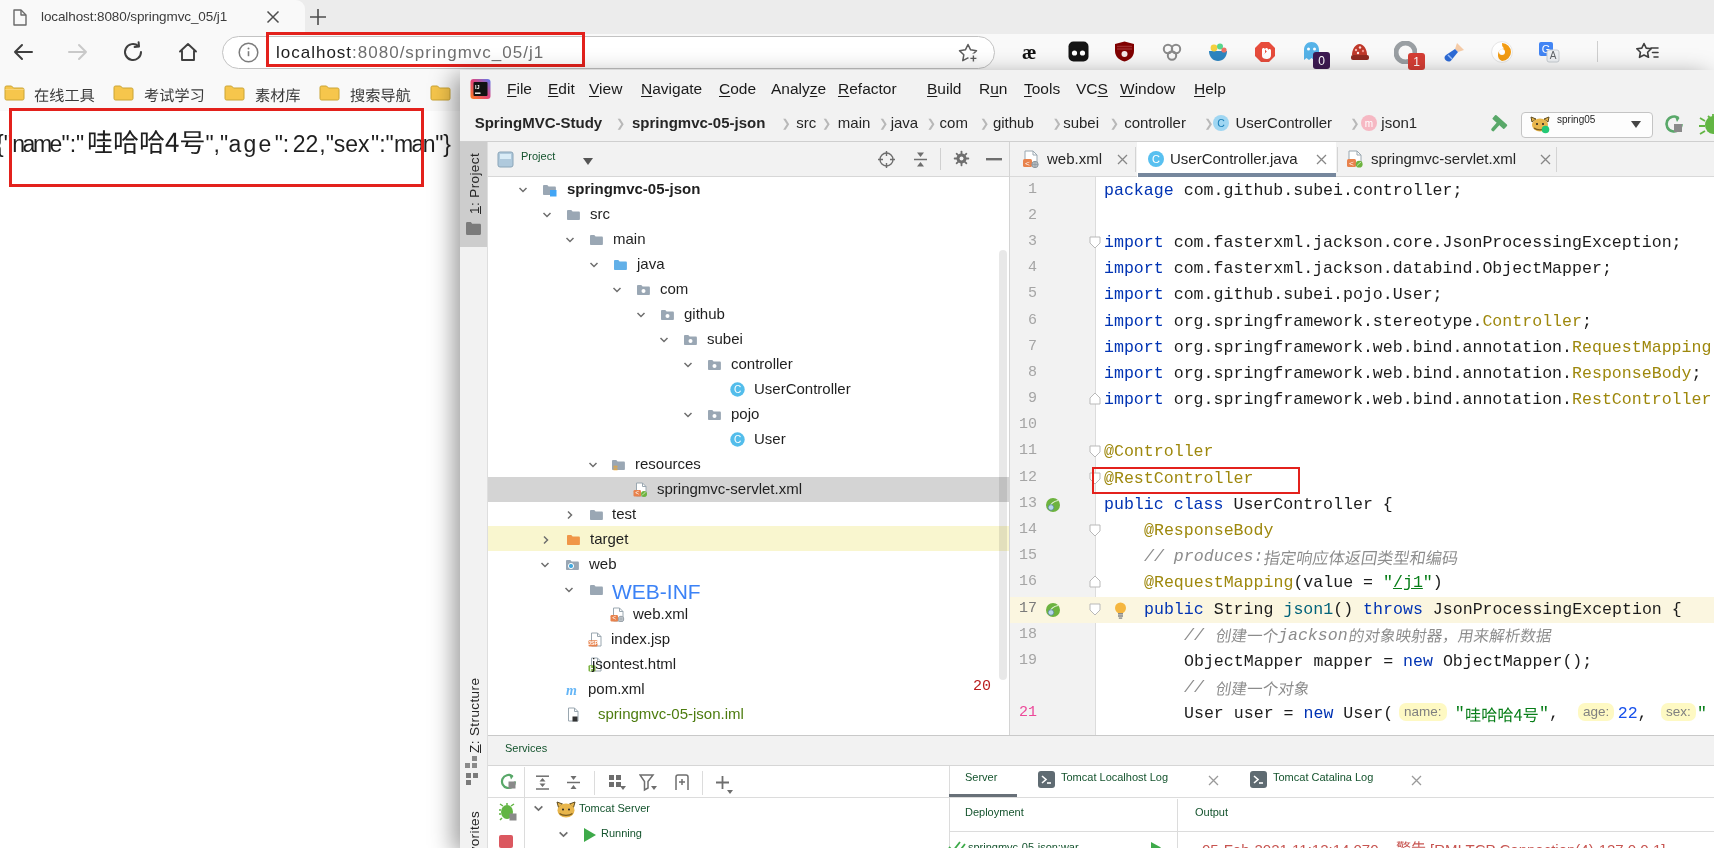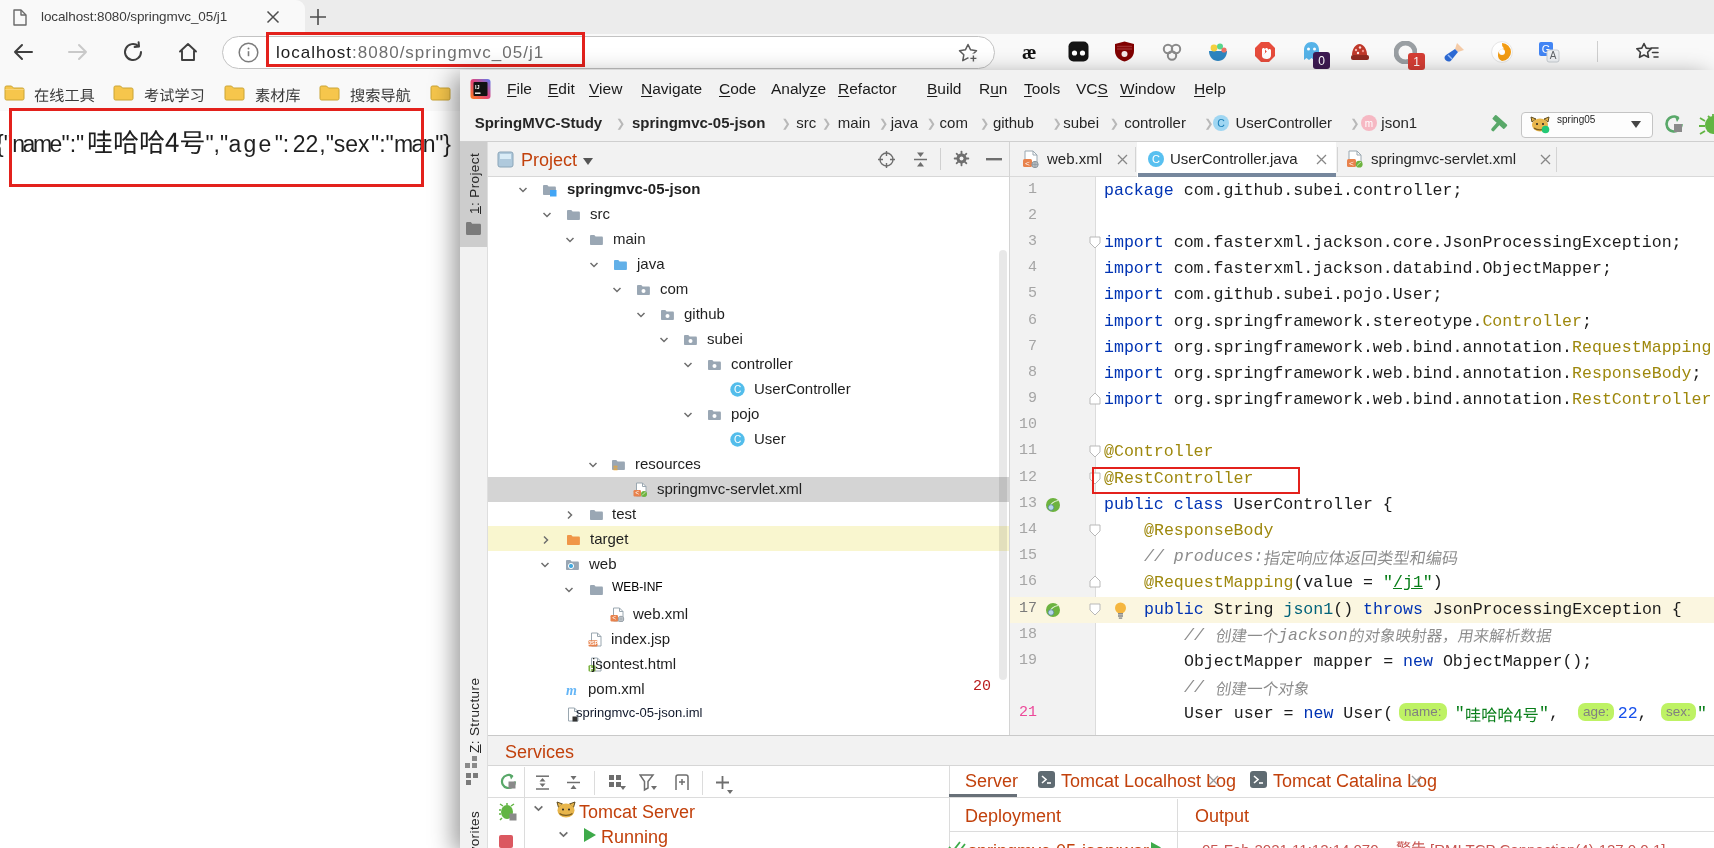--- a/index.html
+++ b/index.html
@@ -36,25 +36,25 @@
 #divider{left:1009px;top:142px;width:1px;height:593px;background:#d4d4d4}
 
 #edtabs{left:1010px;top:142px;width:704px;height:35px;background:#f2f2f2}
 .etab{position:absolute;top:142px;height:34px;font-size:15px;color:#262626}
 #gutter{left:1010px;top:177px;width:85px;height:558px;background:#f2f2f2}
 #foldline{left:1095px;top:177px;width:1px;height:558px;background:#dcdcdc}
 #editor{left:1096px;top:177px;width:618px;height:558px;background:#fff}
 .ln{position:absolute;width:32px;text-align:right;font:15px "Liberation Mono",monospace;color:#a5a5a5}
 .cl{position:absolute;font:16.6px "Liberation Mono",monospace;color:#1c1c1c;white-space:pre}
 .kw{color:#0033b3}.ann{color:#9e880d}.str{color:#067d17}.num{color:#1750eb}.cmt{color:#8c8c8c;font-style:italic}.mth{color:#00627a}
-.hint{position:absolute;background:#bef264;border-radius:7px;font:13.5px "Liberation Sans",sans-serif;color:#808080;padding:1px 5px 2px 5px}
+.hint{position:absolute;background:#fef9c3;border-radius:7px;font:13.5px "Liberation Sans",sans-serif;color:#808080;padding:1px 5px 2px 5px}
 
 #services{left:488px;top:735px;width:1226px;height:113px;background:#fff}
 #svchdr{left:488px;top:735px;width:1226px;height:31px;background:#f2f2f2;border-top:1px solid #c9c9c9;border-bottom:1px solid #d6d6d6;box-sizing:border-box}
-.svtxt{position:absolute;font-size:18px;color:#c2410c}
+.svtxt{position:absolute;font-size:11px;color:#14532d}
 .ic{position:absolute}
 </style></head>
 <body>
 <svg width="0" height="0" style="position:absolute">
     <defs>
       <path id="u5728" d="M391 840C377 789 359 736 338 685H63V613H305C241 485 153 366 38 286C50 269 69 237 77 217C119 247 158 281 193 318V-76H268V407C315 471 356 541 390 613H939V685H421C439 730 455 776 469 821ZM598 561V368H373V298H598V14H333V-56H938V14H673V298H900V368H673V561Z"></path>
       <path id="u7EBF" d="M54 54 70 -18C162 10 282 46 398 80L387 144C264 109 137 74 54 54ZM704 780C754 756 817 717 849 689L893 736C861 763 797 800 748 822ZM72 423C86 430 110 436 232 452C188 387 149 337 130 317C99 280 76 255 54 251C63 232 74 197 78 182C99 194 133 204 384 255C382 270 382 298 384 318L185 282C261 372 337 482 401 592L338 630C319 593 297 555 275 519L148 506C208 591 266 699 309 804L239 837C199 717 126 589 104 556C82 522 65 499 47 494C56 474 68 438 72 423ZM887 349C847 286 793 228 728 178C712 231 698 295 688 367L943 415L931 481L679 434C674 476 669 520 666 566L915 604L903 670L662 634C659 701 658 770 658 842H584C585 767 587 694 591 623L433 600L445 532L595 555C598 509 603 464 608 421L413 385L425 317L617 353C629 270 645 195 666 133C581 76 483 31 381 0C399 -17 418 -44 428 -62C522 -29 611 14 691 66C732 -24 786 -77 857 -77C926 -77 949 -44 963 68C946 75 922 91 907 108C902 19 892 -4 865 -4C821 -4 784 37 753 110C832 170 900 241 950 319Z"></path>
       <path id="u5DE5" d="M52 72V-3H951V72H539V650H900V727H104V650H456V72Z"></path>
       <path id="u5177" d="M605 84C716 32 832 -32 902 -81L962 -25C887 22 766 86 653 137ZM328 133C266 79 141 12 40 -26C58 -40 83 -65 95 -81C196 -40 319 25 399 88ZM212 792V209H52V141H951V209H802V792ZM284 209V300H727V209ZM284 586H727V501H284ZM284 644V730H727V644ZM284 444H727V357H284Z"></path>
       <path id="u8003" d="M836 794C764 703 675 619 575 544H490V658H708V722H490V840H416V722H159V658H416V544H70V478H482C345 388 194 313 40 259C52 242 68 209 75 192C165 227 254 268 341 315C318 260 290 199 266 155H712C697 63 681 18 659 3C648 -5 635 -6 610 -6C583 -6 502 -5 428 2C442 -18 452 -47 453 -68C527 -73 597 -73 631 -72C672 -70 695 -66 718 -46C750 -18 772 46 792 183C795 194 797 217 797 217H375L419 317H845V378H449C500 409 550 443 597 478H939V544H681C760 610 832 682 894 759Z"></path>
@@ -563,21 +563,21 @@
     <path d="M1 4.2c0-.7.5-1.2 1.1-1.2h3.2l1.3 1.6h6.2c.6 0 1.1.5 1.1 1.1v6.2c0 .6-.5 1.1-1.1 1.1H2.1c-.6 0-1.1-.5-1.1-1.1z" fill="#9aa7b4"></path>
     <circle cx="6" cy="9" r="2.6" fill="#41a9e0" stroke="#fff"></circle>
   </svg>
 <div class="a" style="left:589px;top:555px;font-size:15px;color:#1f1f1f">web</div>
 <svg class="a" style="left:564px;top:584.5px" width="10" height="10" viewBox="0 0 10 10">
     <path d="M1.5 3l3.5 3.5L8.5 3" fill="none" stroke="#6e6e6e" stroke-width="1.5"></path>
   </svg>
 <svg class="a" style="left:589px;top:581.5px" width="15" height="15" viewBox="0 0 15 15">
     <path d="M1 4.2c0-.7.5-1.2 1.1-1.2h3.2l1.3 1.6h6.2c.6 0 1.1.5 1.1 1.1v6.2c0 .6-.5 1.1-1.1 1.1H2.1c-.6 0-1.1-.5-1.1-1.1z" fill="#9aa7b4"></path>
   </svg>
-<div class="a" style="left:612px;top:580px;font-size:12px;color:#000000">WEB-INF</div>
+<div class="a" style="left:612px;top:580px;font-size:21px;color:#3b82f6">WEB-INF</div>
 <svg class="a" style="left:610px;top:606.5px" width="15" height="15" viewBox="0 0 15 15">
     <path d="M3.5 1h6l3.5 3.5V14h-9.5z" fill="#fff" stroke="#9aa7b0"></path>
     <path d="M9.5 1v3.5H13" fill="none" stroke="#9aa7b0"></path>
     <rect x="0.5" y="8" width="7.5" height="6.5" rx="1.2" fill="#e8824c"></rect>
     <text x="4.2" y="13.3" font-size="6.5" fill="#fff" text-anchor="middle" font-family="Liberation Mono">&lt;</text>
     <circle cx="11" cy="12" r="2.8" fill="#cdd2d6"></circle>
     <path d="M8.2 12h5.6M11 9.2v5.6" stroke="#8d979e" stroke-width=".6"></path>
     <circle cx="11" cy="12" r="2.8" fill="none" stroke="#8d979e" stroke-width=".8"></circle>
   </svg>
 <div class="a" style="left:633px;top:605px;font-size:15px;color:#1f1f1f">web.xml</div>
@@ -597,21 +597,21 @@
 <div class="a" style="left:592px;top:655px;font-size:15px;color:#1f1f1f">jsontest.html</div>
 <svg class="a" style="left:565px;top:681.5px" width="15" height="15" viewBox="0 0 15 15">
     <text x="1" y="12.5" font-size="14" fill="#64b5f6" font-family="Liberation Serif" font-weight="bold" font-style="italic">m</text>
   </svg>
 <div class="a" style="left:588px;top:680px;font-size:15px;color:#1f1f1f">pom.xml</div>
 <svg class="a" style="left:565px;top:706.5px" width="15" height="15" viewBox="0 0 15 15">
     <path d="M3.5 1h6l3.5 3.5V14h-9.5z" fill="#fff" stroke="#9aa7b0"></path>
     <path d="M9.5 1v3.5H13" fill="none" stroke="#9aa7b0"></path>
     <rect x="7.5" y="9.5" width="5" height="5" fill="#333"></rect>
   </svg>
-<div class="a" style="left:576px;top:705px;font-size:13px;color:#0f172a">springmvc-05-json.iml</div>
+<div class="a" style="left:598px;top:705px;font-size:15px;color:#4d7c0f">springmvc-05-json.iml</div>
 <div class="a" id="divider"></div>
 
 <div class="a" id="edtabs"></div>
 <div class="a" style="left:1010px;top:176px;width:704px;height:1px;background:#d9d9d9"></div>
 <div class="a" style="left:1135px;top:147px;width:1px;height:25px;background:#d4d4d4"></div>
 <div class="a" style="left:1137px;top:142px;width:199px;height:35px;background:#fff"></div>
 <div class="a" style="left:1138px;top:173px;width:198px;height:4px;background:#76879d"></div>
 <div class="a" style="left:1337px;top:147px;width:1px;height:25px;background:#d4d4d4"></div>
 <div class="a" style="left:1556px;top:147px;width:1px;height:25px;background:#d4d4d4"></div>
 <svg class="ic" style="left:1022px;top:150px" width="17" height="18" viewBox="0 0 17 18">

